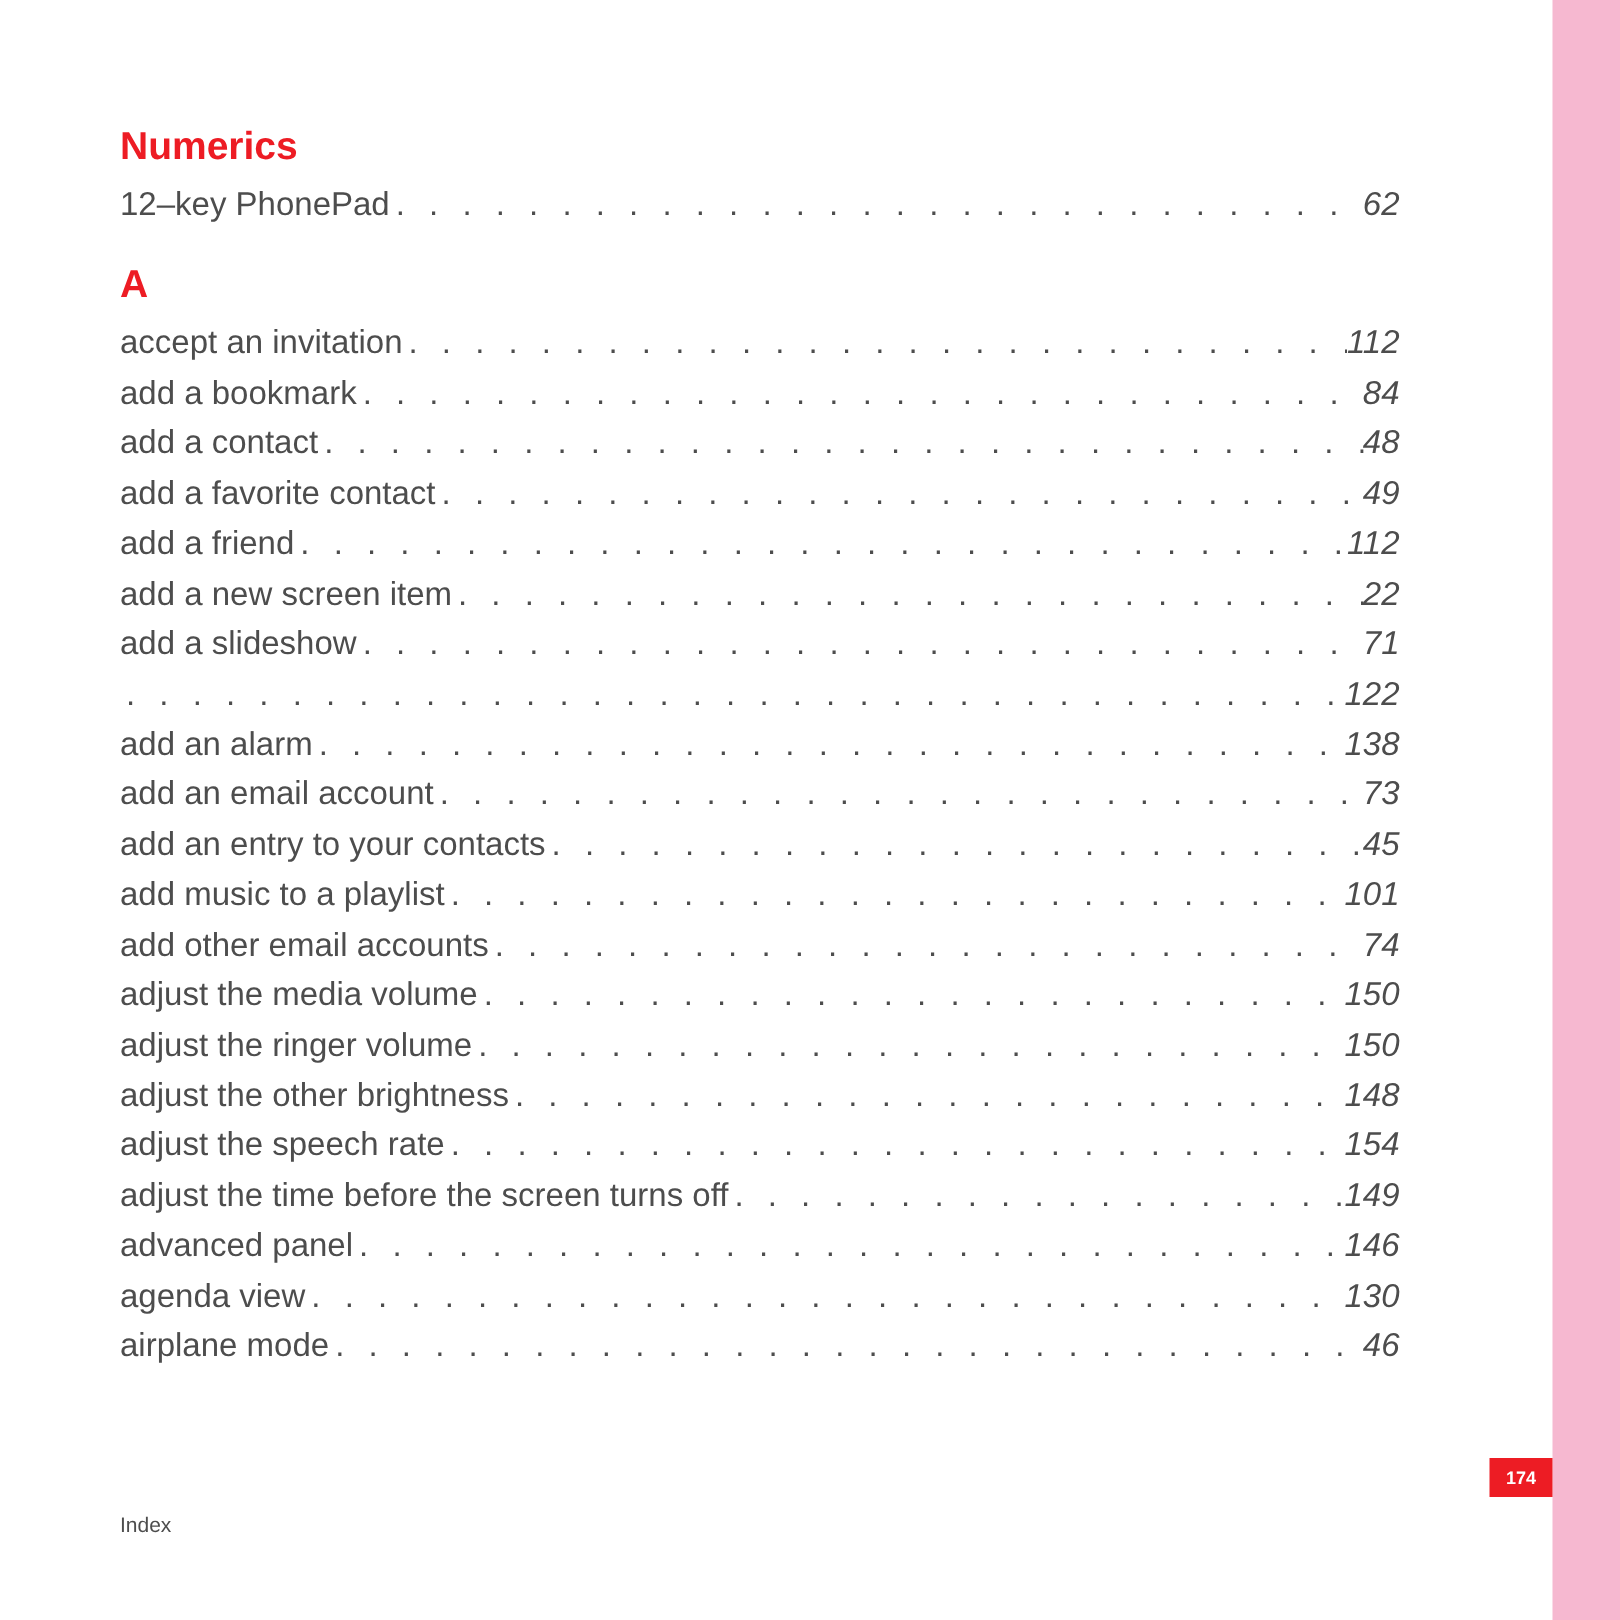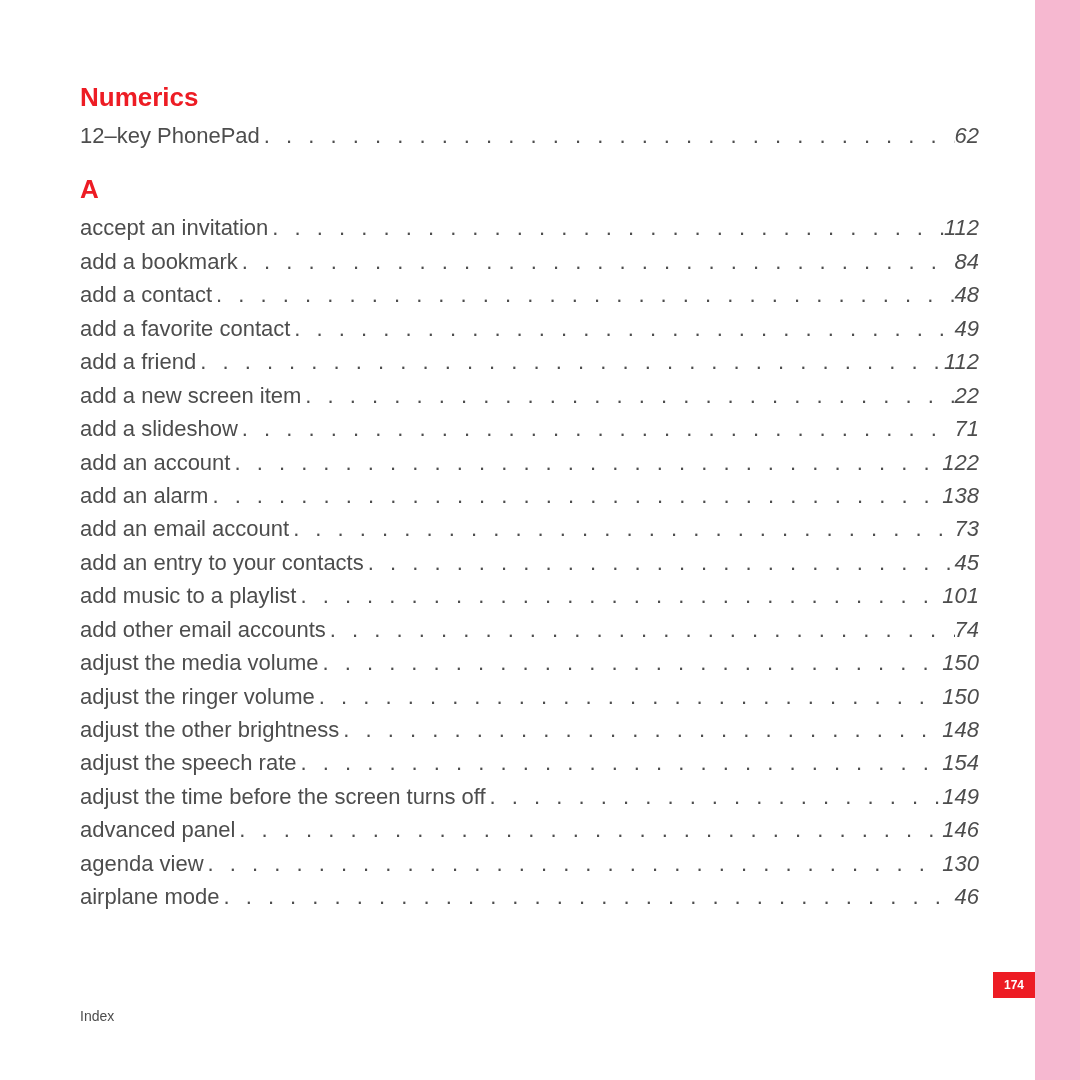--- a/index.html
+++ b/index.html
@@ -9,21 +9,21 @@
     background: #ffffff;
     position: relative;
     overflow: hidden;
   }
   .page {
     position: absolute;
     left: 0; top: 0;
     width: 1035px;
     height: 1080px;
     background: #ffffff;
-    padding: 82px 56px 0 80px;
+    padding: 82px 102px 0 80px;
   }
   .sidebar {
     position: absolute;
     right: 0; top: 0;
     width: 45px;
     height: 1080px;
     background: #f6b8d0;
   }
   .page-num-badge {
     position: absolute;
@@ -112,21 +112,20 @@
       <span class="index-term">add a new screen item</span>
       <span class="index-dots">. . . . . . . . . . . . . . . . . . . . . . . . . . . . . . . . . . . . . . . . . . . . . . . . . . . . . . . . . . . . . . . . . . . . . . . . . . . . . . . . . . . . . . . . . . . .</span>
       <span class="index-page">22</span>
     </div>
     <div class="index-line">
       <span class="index-term">add a slideshow</span>
       <span class="index-dots">. . . . . . . . . . . . . . . . . . . . . . . . . . . . . . . . . . . . . . . . . . . . . . . . . . . . . . . . . . . . . . . . . . . . . . . . . . . . . . . . . . . . . . . . . . . .</span>
       <span class="index-page">71</span>
     </div>
     <div class="index-line">
-      <span class="index-term">add an account</span>
       <span class="index-dots">. . . . . . . . . . . . . . . . . . . . . . . . . . . . . . . . . . . . . . . . . . . . . . . . . . . . . . . . . . . . . . . . . . . . . . . . . . . . . . . . . . . . . . . . . . . .</span>
       <span class="index-page">122</span>
     </div>
     <div class="index-line">
       <span class="index-term">add an alarm</span>
       <span class="index-dots">. . . . . . . . . . . . . . . . . . . . . . . . . . . . . . . . . . . . . . . . . . . . . . . . . . . . . . . . . . . . . . . . . . . . . . . . . . . . . . . . . . . . . . . . . . . .</span>
       <span class="index-page">138</span>
     </div>
     <div class="index-line">
       <span class="index-term">add an email account</span>

